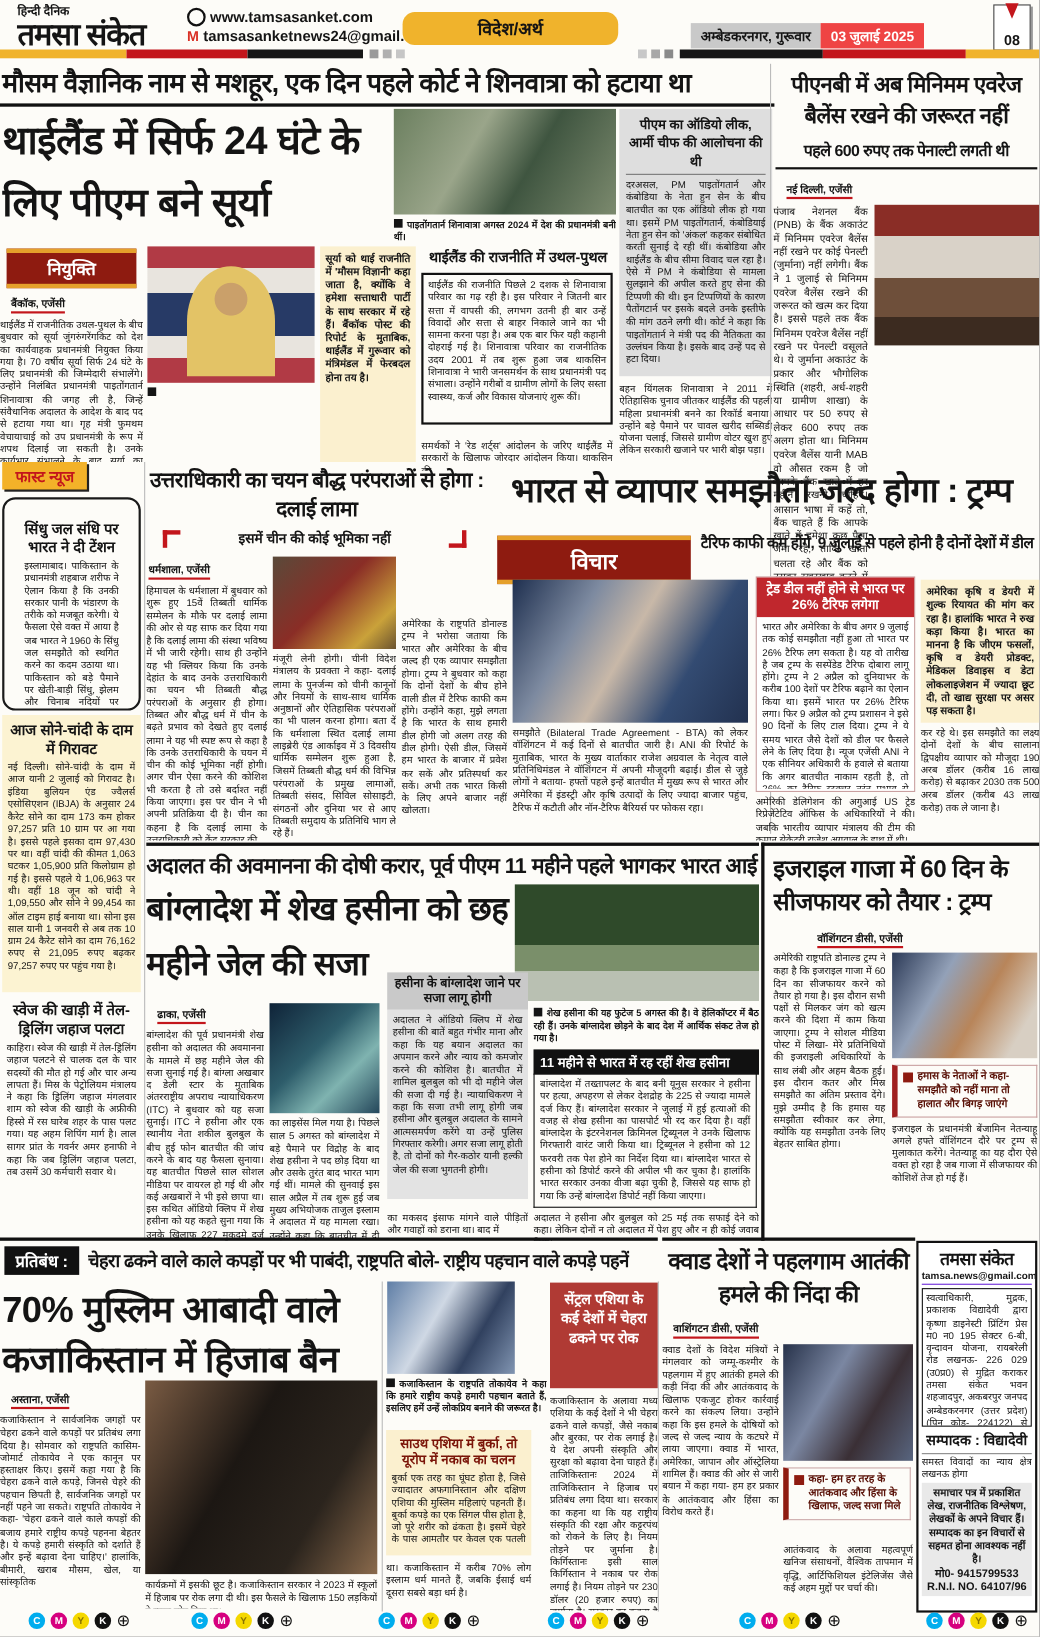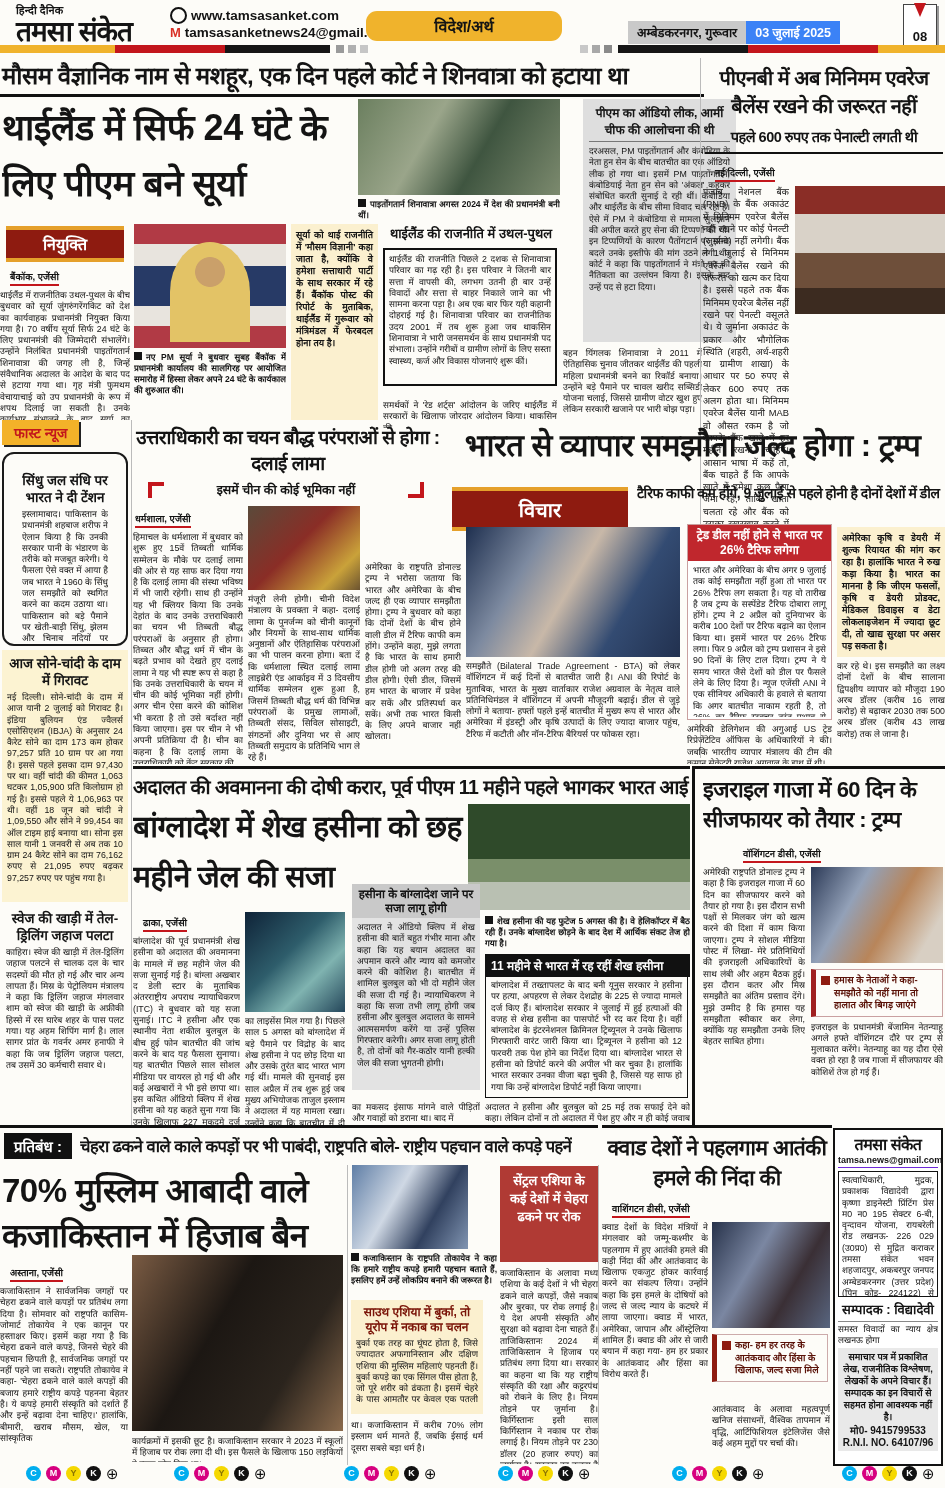--- a/index.html
+++ b/index.html
@@ -39,21 +39,21 @@
       <span style="font-size:13.5px;font-weight:bold;">www.tamsasanket.com</span>
     </div>
     <div style="display:flex;align-items:center;gap:4px;margin-top:1px;">
       <span style="font-size:13px;font-weight:900;color:#d93025;">M</span>
       <span style="font-size:13.5px;font-weight:bold;">tamsasanketnews24@gmail.com</span>
     </div>
   </div>
   <div class="abs" style="left:366px;top:11px;width:196px;height:30px;background:#f0b32c;border-radius:11px;display:flex;align-items:center;justify-content:center;font-size:16px;font-weight:800;">विदेश/अर्थ</div>
   <div class="abs" style="left:628px;top:21px;display:flex;">
     <span style="background:#c9c9c9;padding:3px 9px;font-size:12.5px;font-weight:800;">अम्बेडकरनगर, गुरूवार</span>
-    <span style="background:#3b82f6;color:#fff;padding:3px 9px;font-size:12.5px;font-weight:800;">03 जुलाई 2025</span>
+    <span style="background:#ef4444;color:#fff;padding:3px 9px;font-size:12.5px;font-weight:800;">03 जुलाई 2025</span>
   </div>
   <div class="abs" style="left:903px;top:4px;width:32px;height:40px;background:#fff;border:1.5px solid #444;box-shadow:2px 2px 0 #999;">
     <span class="abs" style="left:10px;top:-2px;width:0;height:0;border-left:6px solid transparent;border-right:6px solid transparent;border-top:14px solid #c3161c;"></span>
     <span class="abs" style="left:0;bottom:1px;width:100%;text-align:center;font-size:13px;font-weight:bold;">08</span>
   </div>
   <div class="abs" style="left:0;top:45px;width:945px;height:8px;display:flex;">
     <span style="width:115px;background:#f0b32c;"></span>
       <span style="width:110px;background:#c3161c;"></span>
       <span style="width:105px;background:#161616;"></span>
     <span style="width:6px;"></span>
@@ -71,33 +71,33 @@
       <span style="width:6px;"></span>
     <span style="width:130px;background:#161616;"></span>
       <span style="width:130px;background:#c3161c;"></span>
       <span style="flex:1;background:#f0b32c;"></span>
   </div>
 
   <div class="abs hl" style="left:0;top:58px;width:702px;height:36px;font-size:24px;border-bottom:3px solid #111;padding-left:2px;overflow:hidden;">मौसम वैज्ञानिक नाम से मशहूर, एक दिन पहले कोर्ट ने शिनवात्रा को हटाया था</div>
   <div class="abs hl" style="left:2px;top:100px;width:354px;height:118px;font-size:36px;line-height:56px;overflow:hidden;">थाईलैंड में सिर्फ 24 घंटे के लिए पीएम बने सूर्या</div>
   <div class="abs ph" style="left:358px;top:99px;width:202px;height:96px;background:linear-gradient(120deg,#6b7f5f,#9aa58a 35%,#3f5540 60%,#7c8a6e);"></div>
   <div class="abs cap" style="left:358px;top:199px;width:202px;height:24px;"><span class="bullet"></span><span>पाइतोंगतार्न शिनावात्रा अगस्त 2024 में देश की प्रधानमंत्री बनी थीं।</span></div>
-  <div class="abs" style="left:563px;top:99px;width:153px;height:243px;background:#dedede;padding:5px 6px;box-sizing:border-box;margin-left:20px;">
+  <div class="abs" style="left:563px;top:99px;width:139px;height:243px;background:#dedede;padding:5px 6px;box-sizing:border-box;">
     <div style="font-size:12px;font-weight:800;text-align:center;border-bottom:1px solid #777;padding-bottom:3px;margin-bottom:4px;">पीएम का ऑडियो लीक, आर्मी चीफ की आलोचना की थी</div>
     <div class="jb" style="height:190px;">दरअसल, PM पाइतोंगतार्न और कंबोडिया के नेता हुन सेन के बीच बातचीत का एक ऑडियो लीक हो गया था। इसमें PM पाइतोंगतार्न, कंबोडियाई नेता हुन सेन को 'अंकल' कहकर संबोधित करती सुनाई दे रही थीं। कंबोडिया और थाईलैंड के बीच सीमा विवाद चल रहा है। ऐसे में PM ने कंबोडिया से मामला सुलझाने की अपील करते हुए सेना की टिप्पणी की थी। इन टिप्पणियों के कारण पैतोंगटार्न पर इसके बदले उनके इस्तीफे की मांग उठने लगी थी। कोर्ट ने कहा कि पाइतोंगतार्न ने मंत्री पद की नैतिकता का उल्लंघन किया है। इसके बाद उन्हें पद से हटा दिया।</div>
   </div>
   <div class="abs jb" style="left:563px;top:348px;width:139px;height:74px;">बहन यिंगलक शिनावात्रा ने 2011 में ऐतिहासिक चुनाव जीतकर थाईलैंड की पहली महिला प्रधानमंत्री बनने का रिकॉर्ड बनाया। उन्होंने बड़े पैमाने पर चावल खरीद सब्सिडी योजना चलाई, जिससे ग्रामीण वोटर खुश हुए लेकिन सरकारी खजाने पर भारी बोझ पड़ा।</div>
 
   <div class="abs label-box" style="left:6px;top:226px;width:118px;height:28px;font-size:16px;">नियुक्ति</div>
   <div class="abs" style="left:10px;top:266px;"><span class="byline">बैंकॉक, एजेंसी</span></div>
   <div class="abs jb" style="left:0;top:290px;width:130px;height:130px;">थाईलैंड में राजनीतिक उथल-पुथल के बीच बुधवार को सूर्या जुंगरुंगरेंगकिट को देश का कार्यवाहक प्रधानमंत्री नियुक्त किया गया है। 70 वर्षीय सूर्या सिर्फ 24 घंटे के लिए प्रधानमंत्री की जिम्मेदारी संभालेंगे। उन्होंने निलंबित प्रधानमंत्री पाइतोंगतार्न शिनावात्रा की जगह ली है, जिन्हें संवैधानिक अदालत के आदेश के बाद पद से हटाया गया था। गृह मंत्री फुमथम वेचायाचाई को उप प्रधानमंत्री के रूप में शपथ दिलाई जा सकती है। उनके कार्यभार संभालने के बाद सूर्या का कार्यवाहक प्रधानमंत्री के तौर पर कार्यकाल समाप्त हो जाएगा। संवैधानिक अदालत ने मंगलवार को प्रधानमंत्री पैतोंगटार्न शिनावात्रा को पद से हटा दिया था।</div>
   <div class="abs ph" style="left:134px;top:224px;width:152px;height:124px;background:linear-gradient(180deg,#b13a45 0 16%,#e8e4de 16% 34%,#273a66 34% 66%,#e8e4de 66% 82%,#b13a45 82% 100%);">
     <span class="abs" style="left:36px;top:18px;width:80px;height:100px;border-radius:50% 50% 0 0;background:radial-gradient(circle at 50% 30%,#caa06a 0 18%,#e3c366 19% 100%);"></span>
   </div>
-  <div class="abs cap" style="left:134px;top:352px;width:152px;height:66px;"><span class="bullet"></span><span>नए PM सूर्या ने बुधवार सुबह बैंकॉक में प्रधानमंत्री कार्यालय की सालगिरह पर आयोजित समारोह में हिस्सा लेकर अपने 24 घंटे के कार्यकाल की शुरुआत की।</span></div>
+  <div class="abs cap" style="left:134px;top:352px;width:152px;height:66px;"><span class="bullet"></span></div>
   <div class="abs creambox jbb" style="left:291px;top:224px;width:87px;height:196px;padding:5px;box-sizing:border-box;font-size:9.3px;line-height:12px;text-align:justify;overflow:hidden;">सूर्या को थाई राजनीति में 'मौसम विज्ञानी' कहा जाता है, क्योंकि वे हमेशा सत्ताधारी पार्टी के साथ सरकार में रहे हैं। बैंकॉक पोस्ट की रिपोर्ट के मुताबिक, थाईलैंड में गुरूवार को मंत्रिमंडल में फेरबदल होना तय है।</div>
   <div class="abs" style="left:383px;top:224px;width:176px;font-size:13px;font-weight:800;text-align:center;">थाईलैंड की राजनीति में उथल-पुथल</div>
   <div class="abs jb" style="left:383px;top:248px;width:174px;height:138px;border:2px solid #111;padding:4px;box-sizing:border-box;">थाईलैंड की राजनीति पिछले 2 दशक से शिनावात्रा परिवार का गढ़ रही है। इस परिवार ने जितनी बार सत्ता में वापसी की, लगभग उतनी ही बार उन्हें विवादों और सत्ता से बाहर निकाले जाने का भी सामना करना पड़ा है। अब एक बार फिर यही कहानी दोहराई गई है। शिनावात्रा परिवार का राजनीतिक उदय 2001 में तब शुरू हुआ जब थाकसिन शिनावात्रा ने भारी जनसमर्थन के साथ प्रधानमंत्री पद संभाला। उन्होंने गरीबों व ग्रामीण लोगों के लिए सस्ता स्वास्थ्य, कर्ज और विकास योजनाएं शुरू कीं।</div>
   <div class="abs jb" style="left:383px;top:400px;width:174px;height:28px;">समर्थकों ने 'रेड शर्ट्स' आंदोलन के जरिए थाईलैंड में सरकारों के खिलाफ जोरदार आंदोलन किया। थाकसिन की</div>
 
   <div class="abs rule" style="left:700px;top:58px;width:1px;height:700px;"></div>
   <div class="abs hl" style="left:705px;top:64px;width:238px;height:58px;font-size:20px;line-height:28px;text-align:center;overflow:hidden;">पीएनबी में अब मिनिमम एवरेज बैलेंस रखने की जरूरत नहीं</div>
   <div class="abs hl" style="left:705px;top:126px;width:238px;font-size:14.5px;text-align:center;border-bottom:2px solid #111;padding-bottom:6px;">पहले 600 रुपए तक पेनाल्टी लगती थी</div>
   <div class="abs" style="left:715px;top:162px;"><span class="byline">नई दिल्ली, एजेंसी</span></div>
   <div class="abs" style="left:703px;top:186px;width:242px;height:568px;overflow:hidden;">

